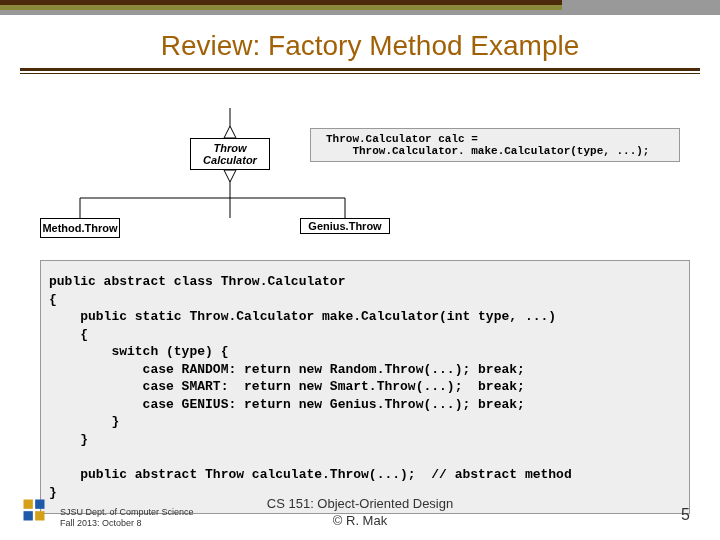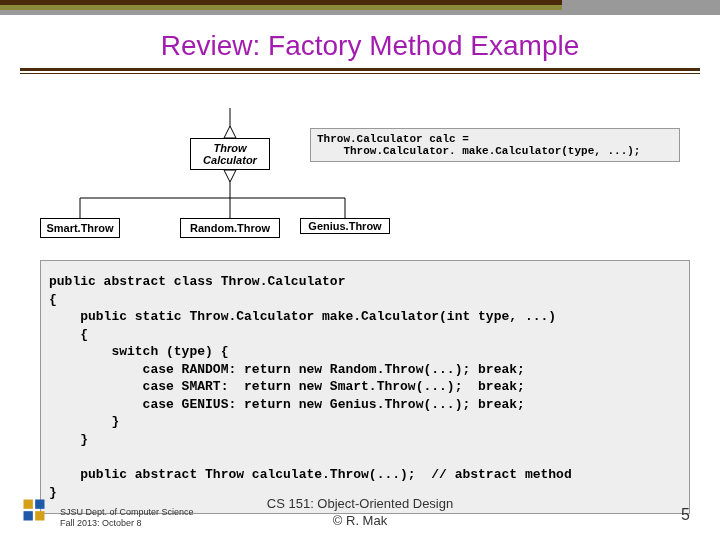--- a/index.html
+++ b/index.html
@@ -4,27 +4,27 @@
 <style>
   * { box-sizing: border-box; margin: 0; padding: 0; }
   body { width: 720px; height: 540px; background: #fff; font-family: Arial, sans-serif; position: relative; overflow: hidden; }
   .top-bar { position: absolute; top: 0; left: 0; right: 0; height: 16px; }
   .top-bar .row { display: flex; height: 5px; }
   .top-bar .dark { background: #4a2a0a; }
   .top-bar .olive { background: #8a8a3a; }
   .top-bar .grey { background: #999; }
   .top-bar .short { flex: 0 0 78%; }
   .top-bar .rest { flex: 1; background: #999; }
-  .title { position: absolute; top: 30px; left: 0; right: 0; text-align: center; font-size: 28px; font-weight: normal; color: #a21caf; margin-left: 20px; }
+  .title { position: absolute; top: 30px; left: 0; right: 0; text-align: center; font-size: 28px; font-weight: normal; color: #a16207; margin-left: 20px; }
   .rule-top { position: absolute; top: 68px; left: 20px; right: 20px; height: 3px; background: #4a2a0a; }
   .rule-under { position: absolute; top: 73px; left: 20px; right: 20px; height: 1px; background: #4a2a0a; }
   .diagram { position: absolute; top: 88px; left: 40px; right: 40px; height: 160px; }
   .box { position: absolute; border: 1px solid #000; background: #fff; font-size: 11px; font-weight: bold; text-align: center; display: flex; align-items: center; justify-content: center; padding: 2px 6px; }
   .box.italic { font-style: italic; }
-  .code-snip { position: absolute; background: #eee; border: 1px solid #999; font-family: "Courier New", monospace; font-size: 11px; font-weight: bold; padding: 4px 6px; white-space: pre; }
+  .code-snip { position: absolute; background: #eee; border: 1px solid #999; font-family: "Courier New", monospace; font-size: 11px; font-weight: bold; padding: 4px 15px; white-space: pre; }
   svg.lines { position: absolute; top: 0; left: 0; width: 100%; height: 100%; pointer-events: none; }
   .code-block { position: absolute; top: 260px; left: 40px; right: 30px; background: #eee; border: 1px solid #999; font-family: "Courier New", monospace; font-size: 13px; font-weight: bold; padding: 12px 8px; white-space: pre; line-height: 1.35; }
   .footer { position: absolute; bottom: 10px; left: 0; right: 0; height: 40px; }
   .footer .left { position: absolute; left: 60px; bottom: 0; font-size: 9px; color: #333; line-height: 1.3; }
   .footer .center { position: absolute; left: 0; right: 0; bottom: 0; text-align: center; font-size: 13px; color: #333; line-height: 1.3; }
   .footer .right { position: absolute; right: 30px; bottom: 6px; font-size: 16px; color: #333; }
   .logo { position: absolute; left: 20px; bottom: 6px; width: 28px; height: 28px; }
 </style>
 </head>
 <body>
@@ -43,22 +43,21 @@
     </div>
 </div>
 
 <h1 class="title">Review: Factory Method Example</h1>
 <div class="rule-top"></div>
 <div class="rule-under"></div>
 
 <div class="diagram">
   <div class="box italic" style="left:150px; top:50px; width:80px; height:32px; white-space:pre;">Throw
 Calculator</div>
-  <div class="box" style="left:0px; top:130px; width:80px; height:20px;">Smart.Throw</div>
-  <div class="box" style="left:140px; top:130px; width:100px; height:20px;">Random.Throw</div>
+  <div class="box" style="left:0px; top:130px; width:80px; height:20px;">Method.Throw</div>
   <div class="box" style="left:260px; top:130px; width:90px; height:16px;">Genius.Throw</div>
   <svg class="lines" viewBox="0 0 640 160">
     <line x1="190" y1="20" x2="190" y2="38" stroke="#000" stroke-width="1"></line>
     <polygon points="190,38 184,50 196,50" fill="#fff" stroke="#000" stroke-width="1"></polygon>
     <polygon points="190,94 184,82 196,82" fill="#fff" stroke="#000" stroke-width="1"></polygon>
     <line x1="190" y1="94" x2="190" y2="110" stroke="#000" stroke-width="1"></line>
     <line x1="40" y1="110" x2="305" y2="110" stroke="#000" stroke-width="1"></line>
     <line x1="40" y1="110" x2="40" y2="130" stroke="#000" stroke-width="1"></line>
     <line x1="190" y1="110" x2="190" y2="130" stroke="#000" stroke-width="1"></line>
     <line x1="305" y1="110" x2="305" y2="130" stroke="#000" stroke-width="1"></line>

